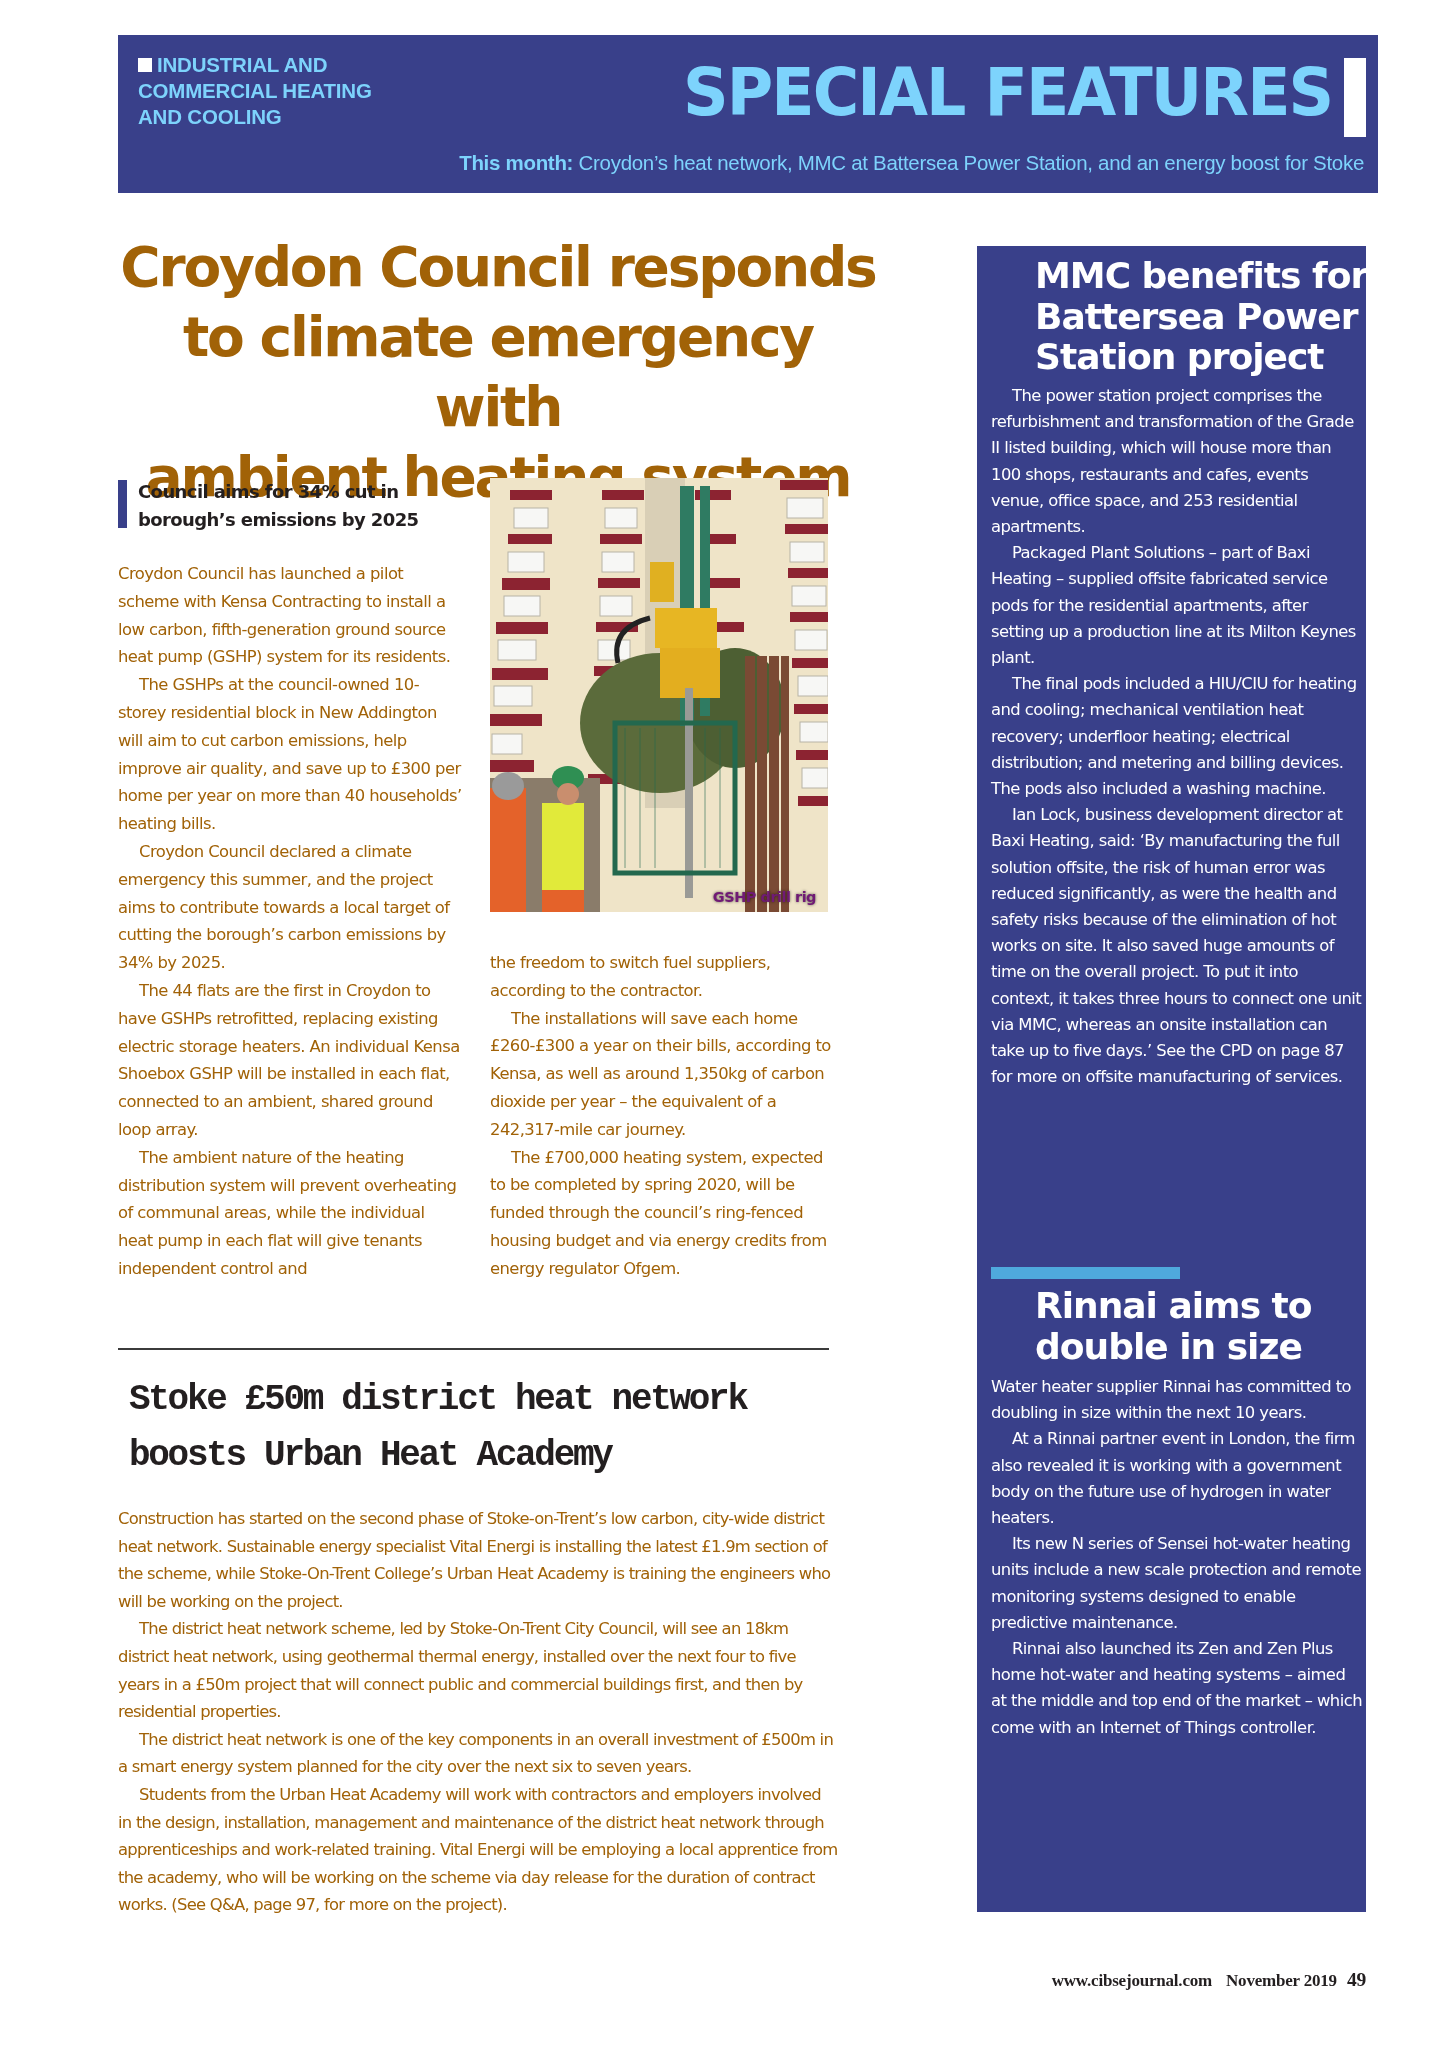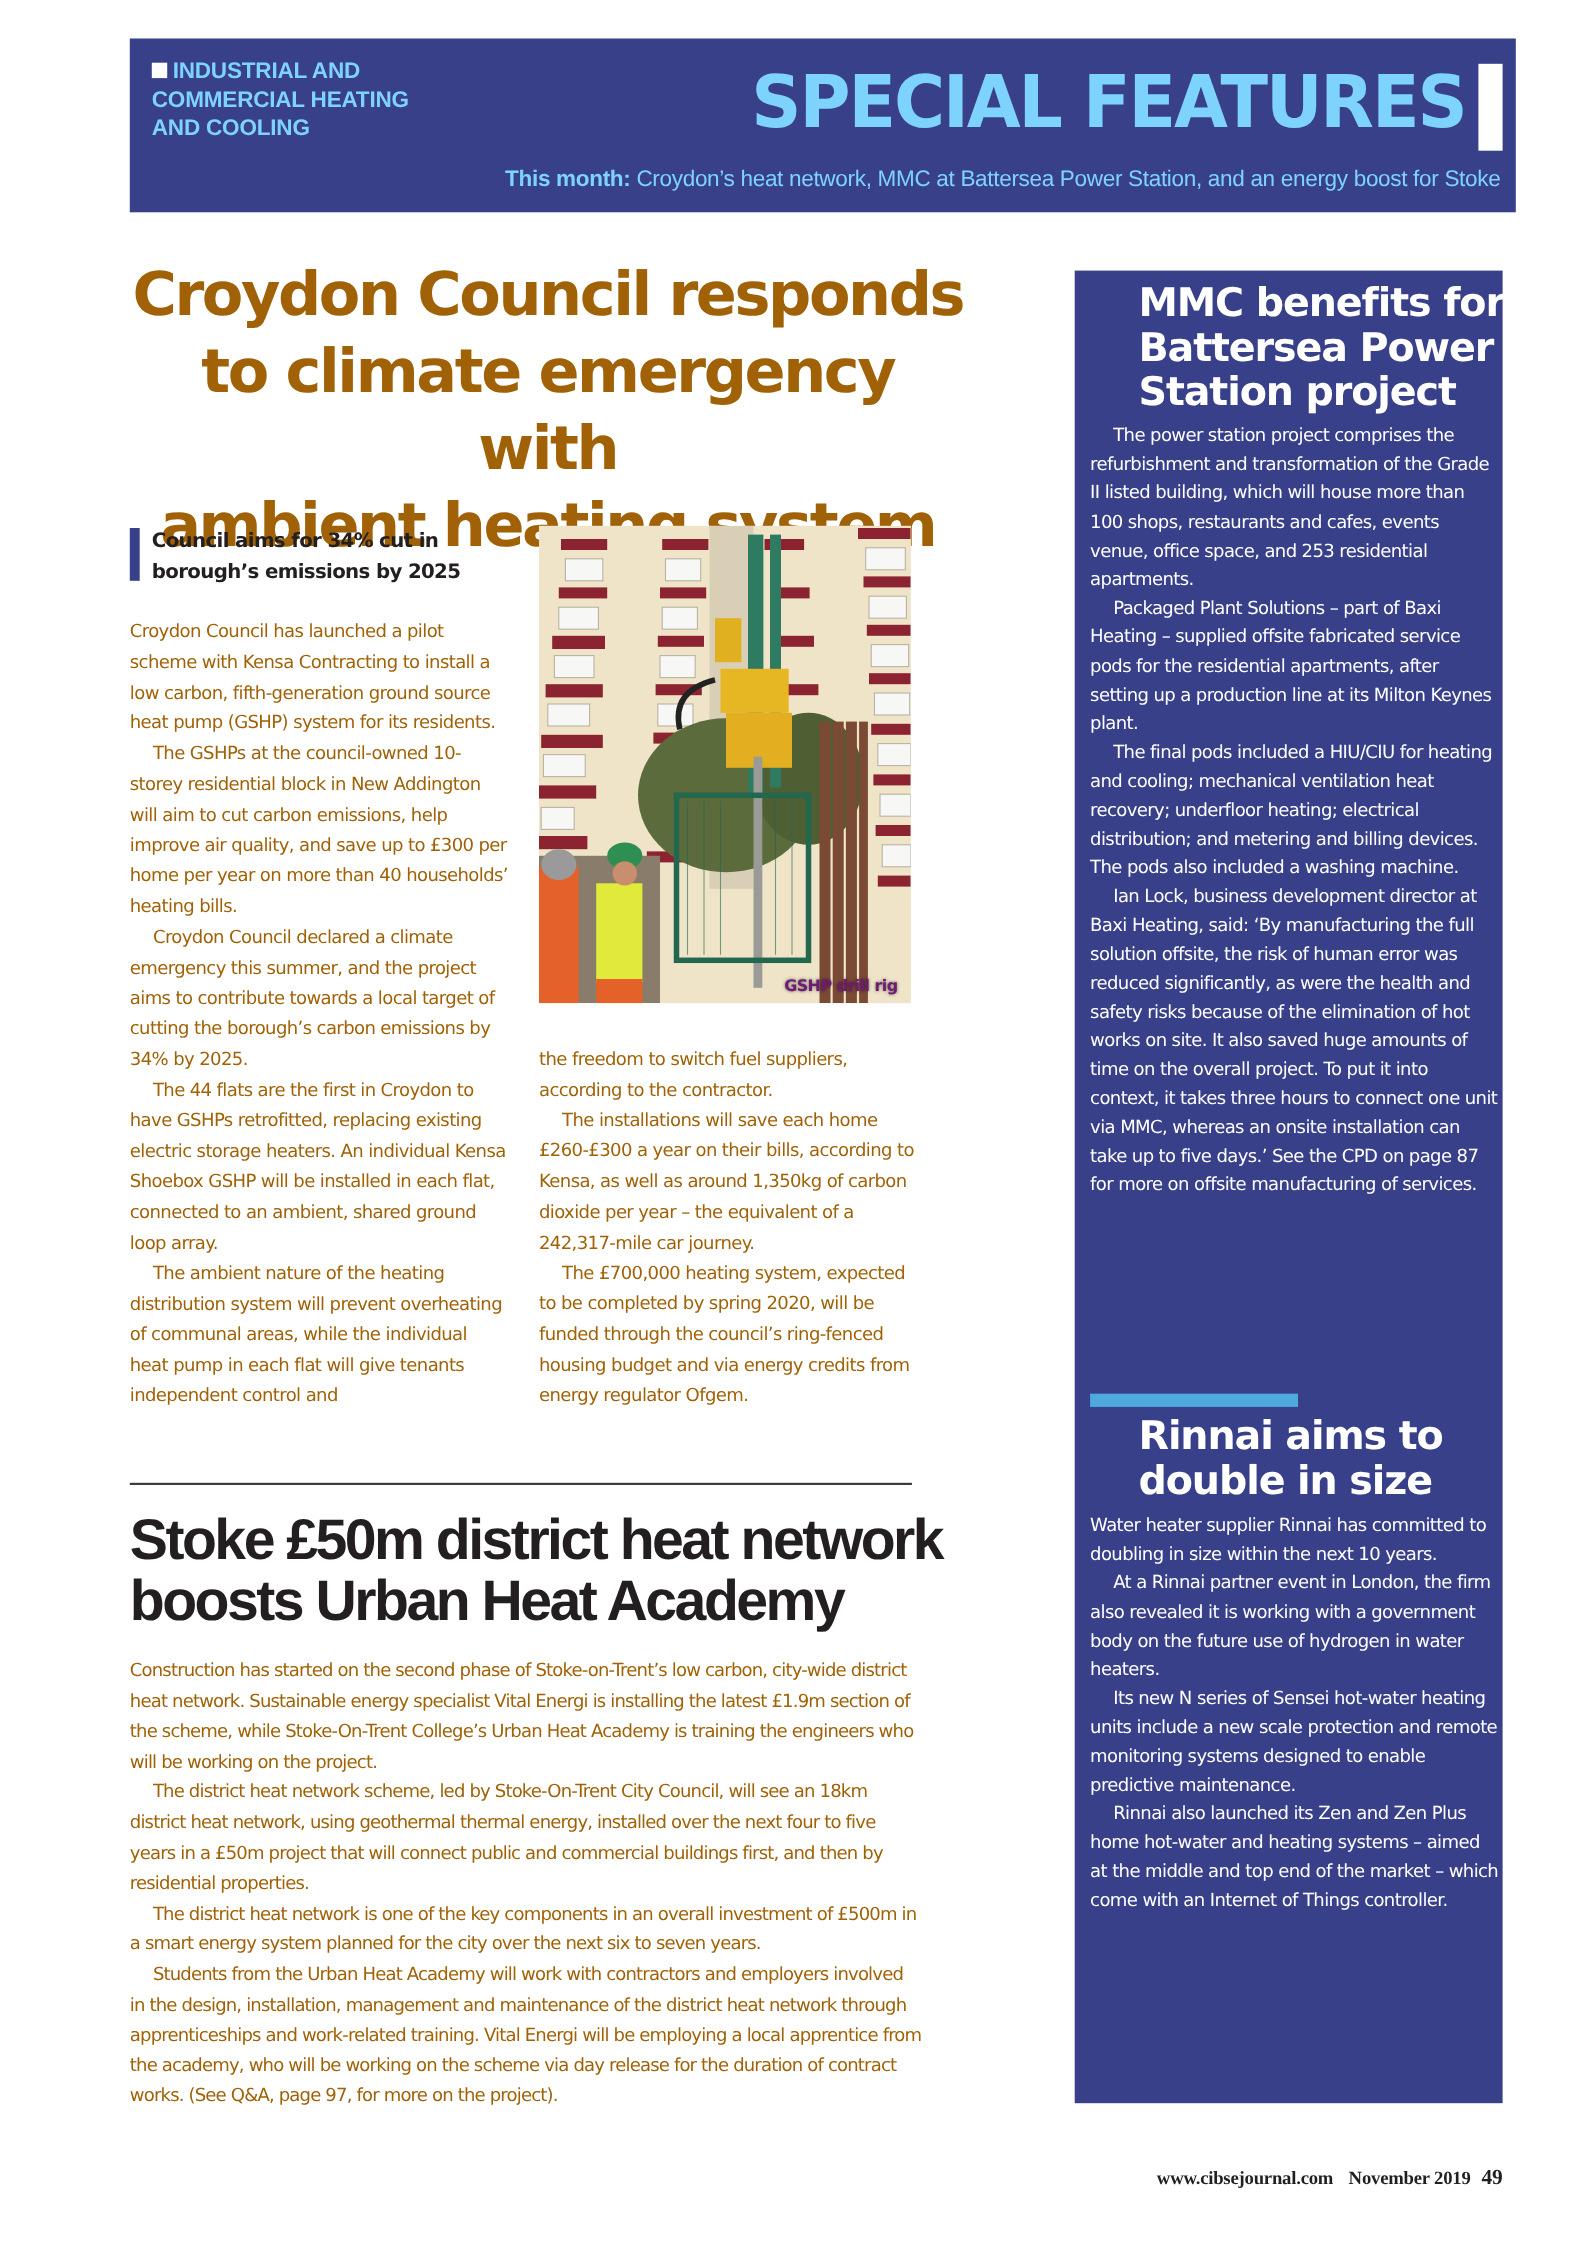--- a/index.html
+++ b/index.html
@@ -19,21 +19,21 @@
   .body { font-family:"DejaVu Sans", sans-serif; font-size:16.4px; line-height:27.8px; letter-spacing:-0.55px; color:#a16207; }
   .body p { margin:0; }
   .body p.ind { text-indent:21px; }
   .col1 { position:absolute; left:118px; top:560px; width:345px; }
   .col2 { position:absolute; left:490px; top:949px; width:345px; }
 
   .photo { position:absolute; left:490px; top:478px; width:338px; height:434px; overflow:hidden; background:#efe6cf; }
   .photo .cap { position:absolute; right:12px; bottom:7px; color:#701a75; font-family:"DejaVu Sans", sans-serif; font-weight:bold; font-size:14.5px; letter-spacing:-0.5px; text-shadow:0 0 3px rgba(0,0,0,0.6); }
 
   .rule { position:absolute; left:118px; top:1348px; width:711px; height:2px; background:#3b3b3b; }
-  .headline2 { position:absolute; left:118px; top:1372px; width:740px; font-family:Liberation Sans, sans-serif; font-weight:bold; font-size:52px; line-height:56px; letter-spacing:-2.3px; }
+  .headline2 { position:absolute; left:129px; top:1372px; width:740px; font-family:Liberation Mono, monospace; font-weight:bold; font-size:36px; line-height:56px; letter-spacing:-2.3px; }
   .col-wide { position:absolute; left:118px; top:1505px; width:720px; font-size:16.4px; line-height:27.6px; letter-spacing:-0.75px; }
 
   .sidebar { position:absolute; left:977px; top:246px; width:389px; height:1666px; background:#39408a; color:#fff; }
   .sidebar .h { position:absolute; left:18px; width:370px; font-family:"DejaVu Sans", sans-serif; font-weight:bold; font-size:36px; line-height:40.5px; letter-spacing:-1px;margin-left:40px; }
   .sidebar .txt { position:absolute; left:14px; width:372px; font-family:"DejaVu Sans", sans-serif; font-size:16.4px; line-height:26.2px; letter-spacing:-0.55px; }
   .sidebar .txt p { margin:0; }
   .sidebar .txt p.ind { text-indent:21px; }
   .sidebar .accent { position:absolute; left:14px; top:1021px; width:189px; height:12px; background:#4fa9dd; }
 
   .footer { position:absolute; right:82px; top:1969px; font-family:Liberation Serif, serif; font-weight:bold; font-size:17px; letter-spacing:-0.2px; color:#231f20; }

